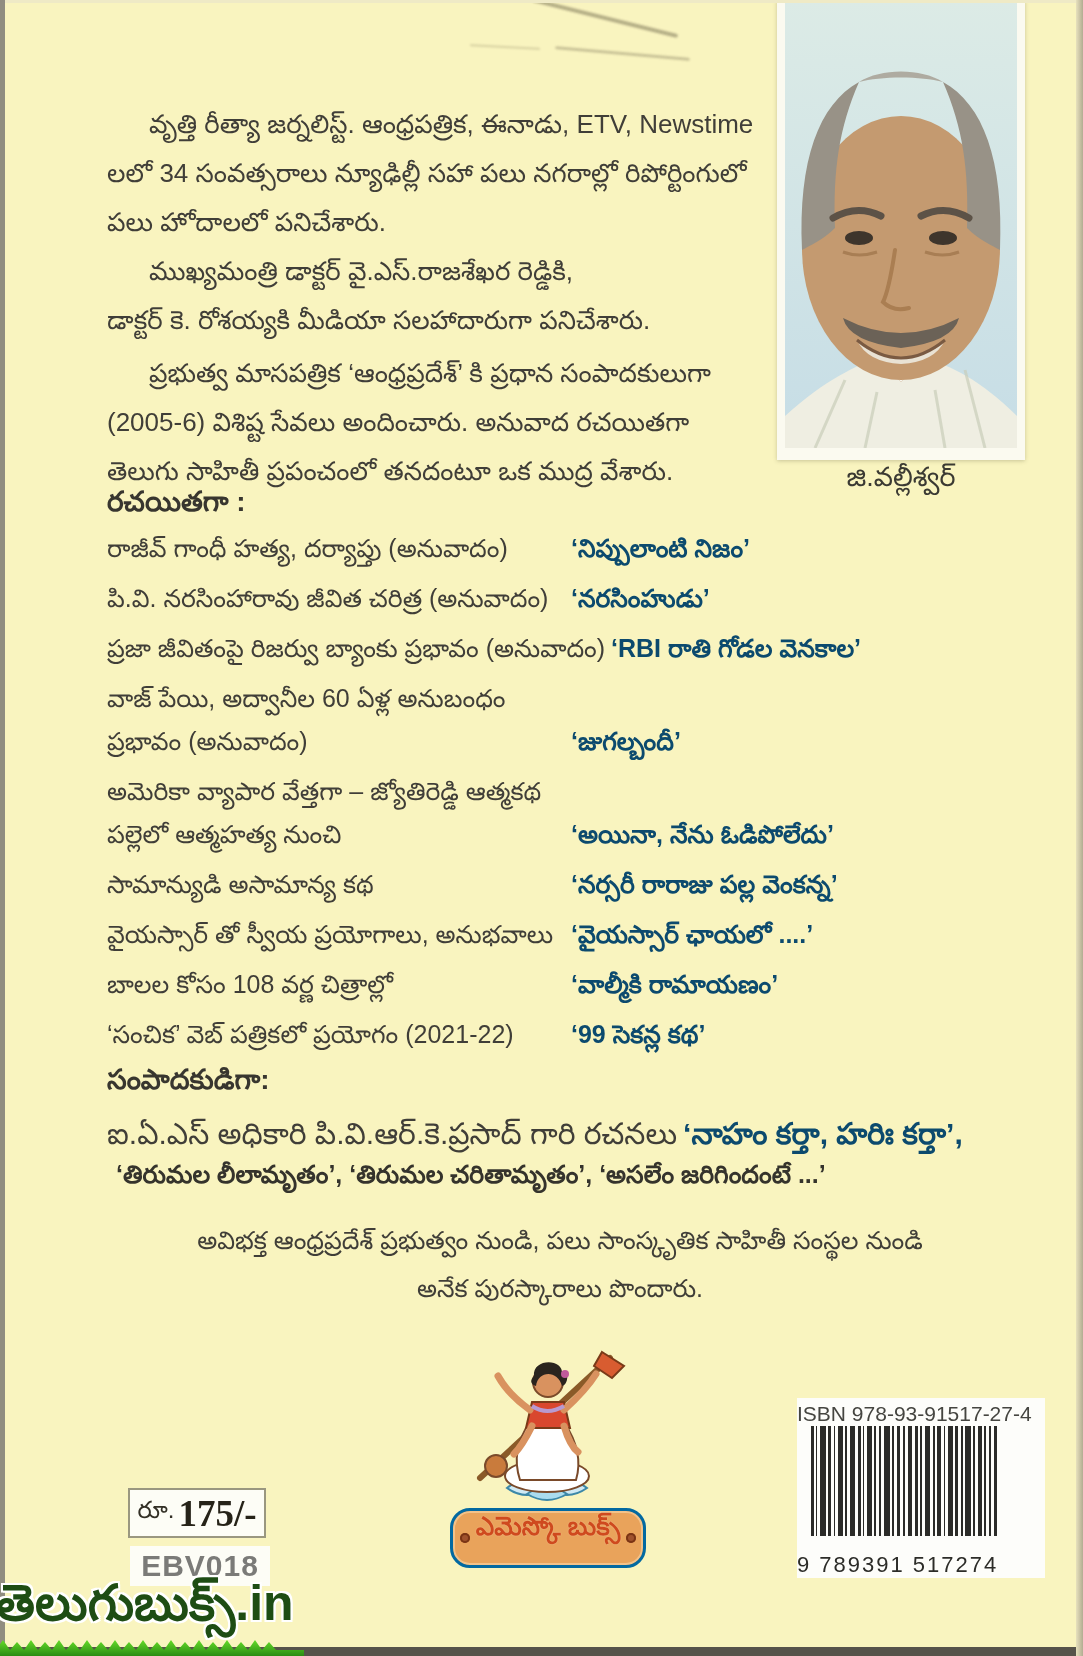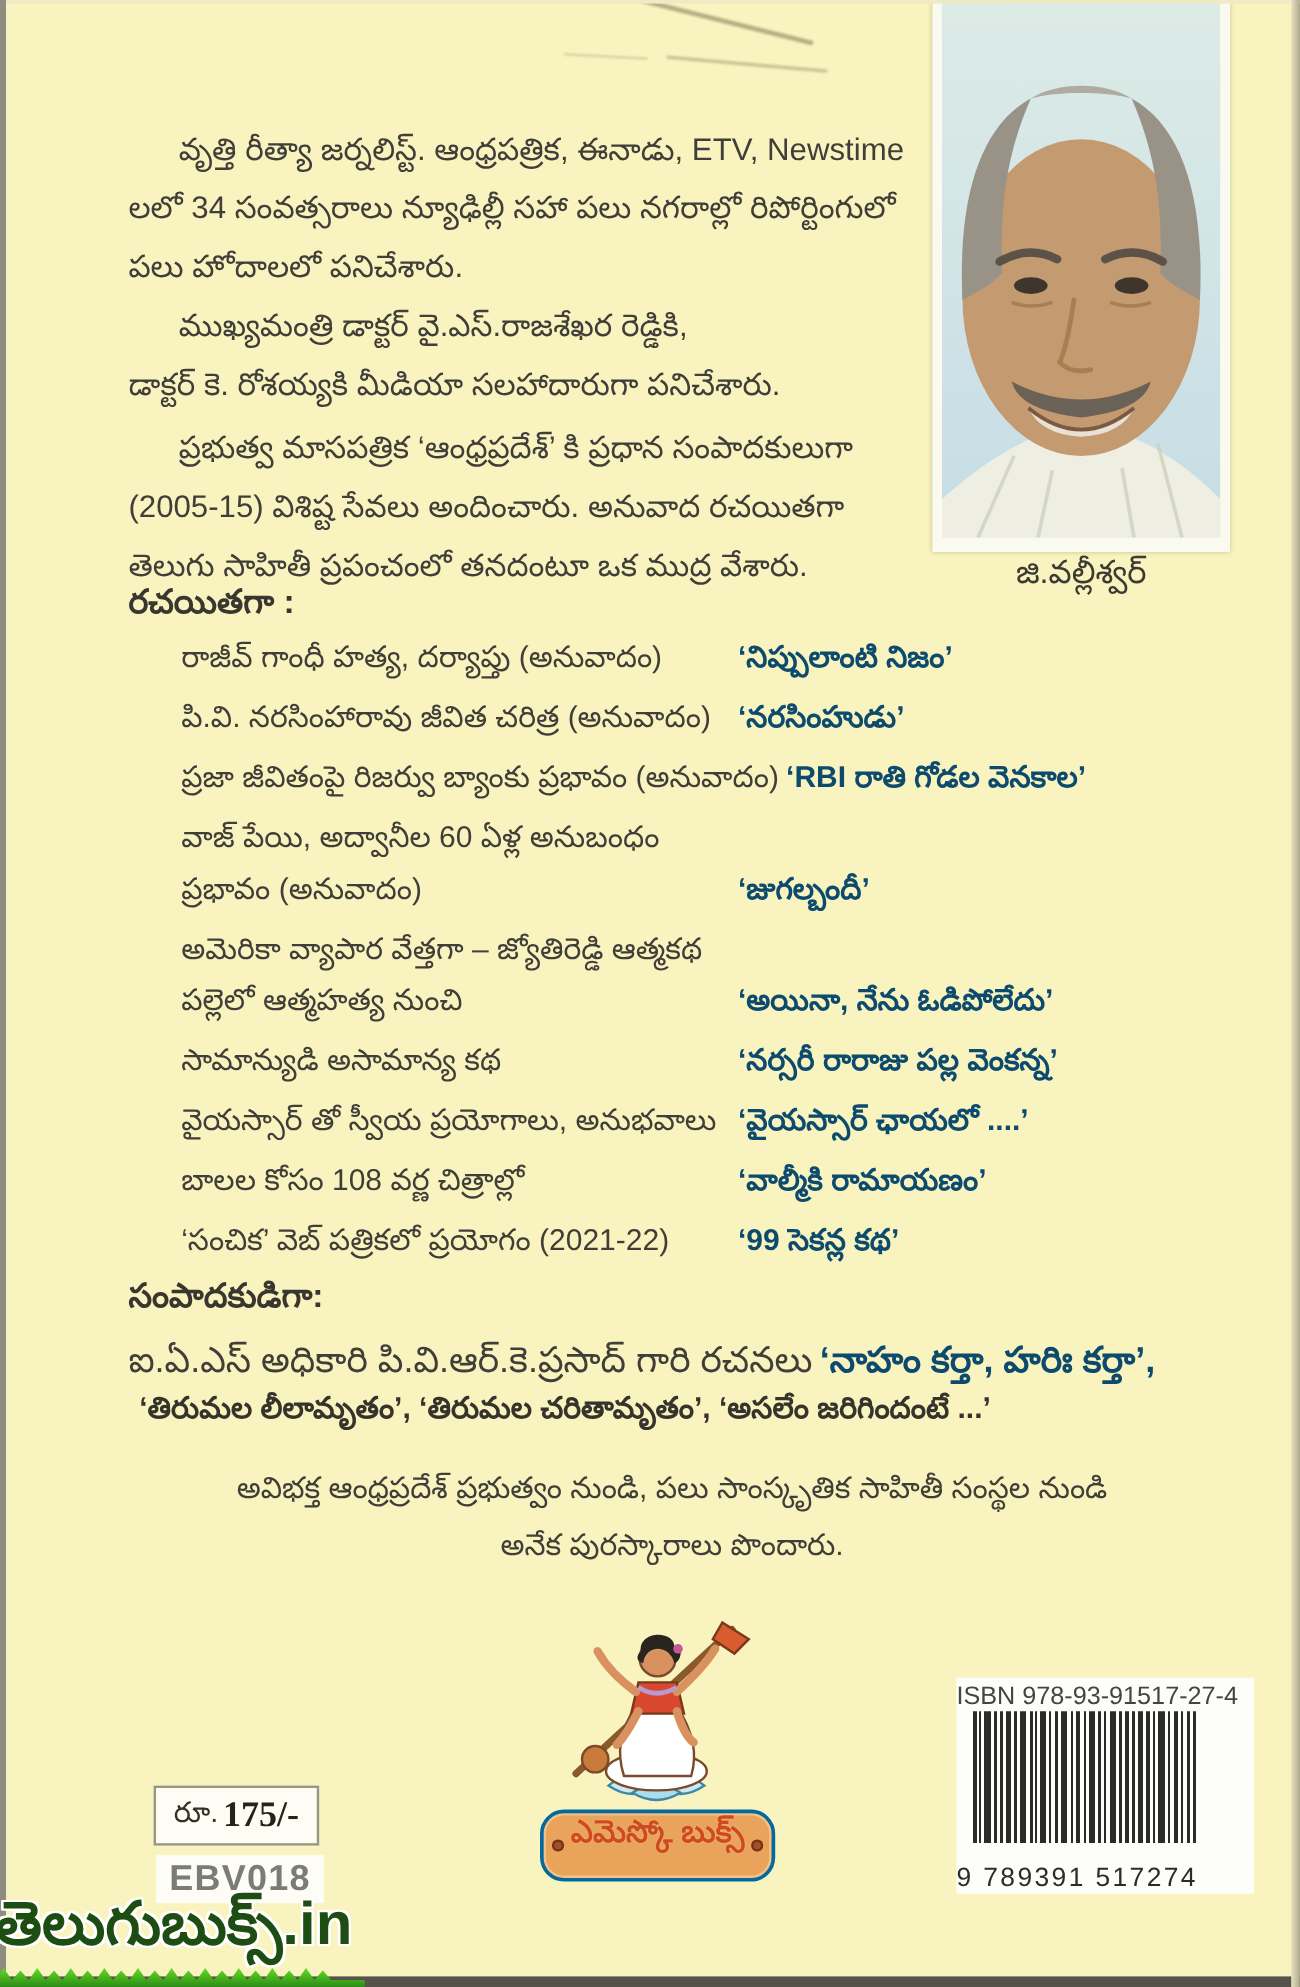--- a/index.html
+++ b/index.html
@@ -24,21 +24,21 @@
   
   .bio{position:absolute;left:107px;width:668px;font-size:26px;line-height:49px;}
   .bio .ind{text-indent:42px;}
   #p1{top:100px;} #p2{top:247px;} #p3{top:349px;}
 
   .sec-head{position:absolute;left:107px;font-size:28px;font-weight:600;color:#38362f;}
   #works-head{top:486px;}
   #editor-head{top:1064px;}
 
   .works{position:absolute;left:107px;top:527px;width:900px;}
-  .wrow{display:flex;align-items:flex-end;margin-bottom:7px;font-size:25px;line-height:43px;margin-left:44px;}
+  .wrow{display:flex;align-items:flex-end;margin-bottom:7px;font-size:25px;line-height:43px;}
   .wdesc{flex:0 0 458px;white-space:nowrap;}
   .wtitle{font-weight:700;color:#0c4a6e;white-space:nowrap;padding-left:6px;}
 
   .editor-row{position:absolute;left:107px;top:1112px;width:930px;display:flex;align-items:flex-end;font-size:30px;line-height:43px;}
   .editor-row .wdesc{flex:0 0 462px;}
   .editor-line2{position:absolute;left:116px;top:1160px;width:900px;font-size:25px;font-weight:700;color:#35332c;white-space:nowrap;}
 
   .awards{position:absolute;left:100px;top:1216px;width:920px;text-align:center;font-size:25px;line-height:48px;}
 
   
@@ -57,21 +57,21 @@
   .pub-banner .rivet{position:absolute;top:50%;width:10px;height:10px;margin-top:-5px;border-radius:50%;background:#a0522d;box-shadow:inset 0 0 0 2px #7a3414;}
   .pub-banner .rivet.l{left:7px;} .pub-banner .rivet.r{right:7px;}
   .pub-banner .label{font-size:26px;font-weight:700;color:#cf4a1e;text-shadow:0 0 1px #f7ddb5;}
 
   
   .price-box{
     position:absolute;left:128px;top:1488px;width:134px;height:46px;
     background:#fdfdf6;border:2px solid #9a9780;display:flex;align-items:center;justify-content:center;gap:4px;
   }
   .price-prefix{font-size:24px;color:#333026;}
-  .price-amount{font-family:"Liberation Serif",serif;font-weight:700;font-size:30px;color:#262318;}
+  .price-amount{font-family:"Liberation Serif",serif;font-weight:700;font-size:37px;color:#262318;}
   .code-box{
     position:absolute;left:130px;top:1546px;width:140px;height:40px;
     background:#fdfdf6;display:flex;align-items:center;justify-content:center;
   }
   .code-box span{font-size:30px;font-weight:700;color:#7b7b78;letter-spacing:1px;}
 
   
   .isbn-patch{position:absolute;left:797px;top:1398px;width:248px;height:180px;background:#fdfdfa;display:flex;flex-direction:column;}
   .isbn-label{font-size:21px;color:#454540;margin-top:4px;white-space:nowrap;}
   .isbn-digits{font-size:22px;color:#2c2c28;letter-spacing:2px;margin-top:16px;white-space:nowrap;}
@@ -102,21 +102,21 @@
     <div class="ind">వృత్తి రీత్యా జర్నలిస్ట్. ఆంధ్రపత్రిక, ఈనాడు, ETV, Newstime</div>
     <div>లలో 34 సంవత్సరాలు న్యూఢిల్లీ సహా పలు నగరాల్లో రిపోర్టింగులో</div>
     <div>పలు హోదాలలో పనిచేశారు.</div>
   </div>
   <div class="bio" id="p2">
     <div class="ind">ముఖ్యమంత్రి డాక్టర్ వై.ఎస్.రాజశేఖర రెడ్డికి,</div>
     <div>డాక్టర్ కె. రోశయ్యకి మీడియా సలహాదారుగా పనిచేశారు.</div>
   </div>
   <div class="bio" id="p3">
     <div class="ind">ప్రభుత్వ మాసపత్రిక ‘ఆంధ్రప్రదేశ్’ కి ప్రధాన సంపాదకులుగా</div>
-    <div>(2005-15) విశిష్ట సేవలు అందించారు. అనువాద రచయితగా</div>
+    <div>(2005-6) విశిష్ట సేవలు అందించారు. అనువాద రచయితగా</div>
     <div>తెలుగు సాహితీ ప్రపంచంలో తనదంటూ ఒక ముద్ర వేశారు.</div>
   </div>
 
   <div class="photo-frame">
     <svg width="232" height="448" viewBox="0 0 232 448">
       <defs>
         <linearGradient id="pbg" x1="0" y1="0" x2="0" y2="1">
           <stop offset="0" stop-color="#dcebe6"></stop>
             <stop offset="1" stop-color="#c6dde6"></stop>
         </linearGradient>

